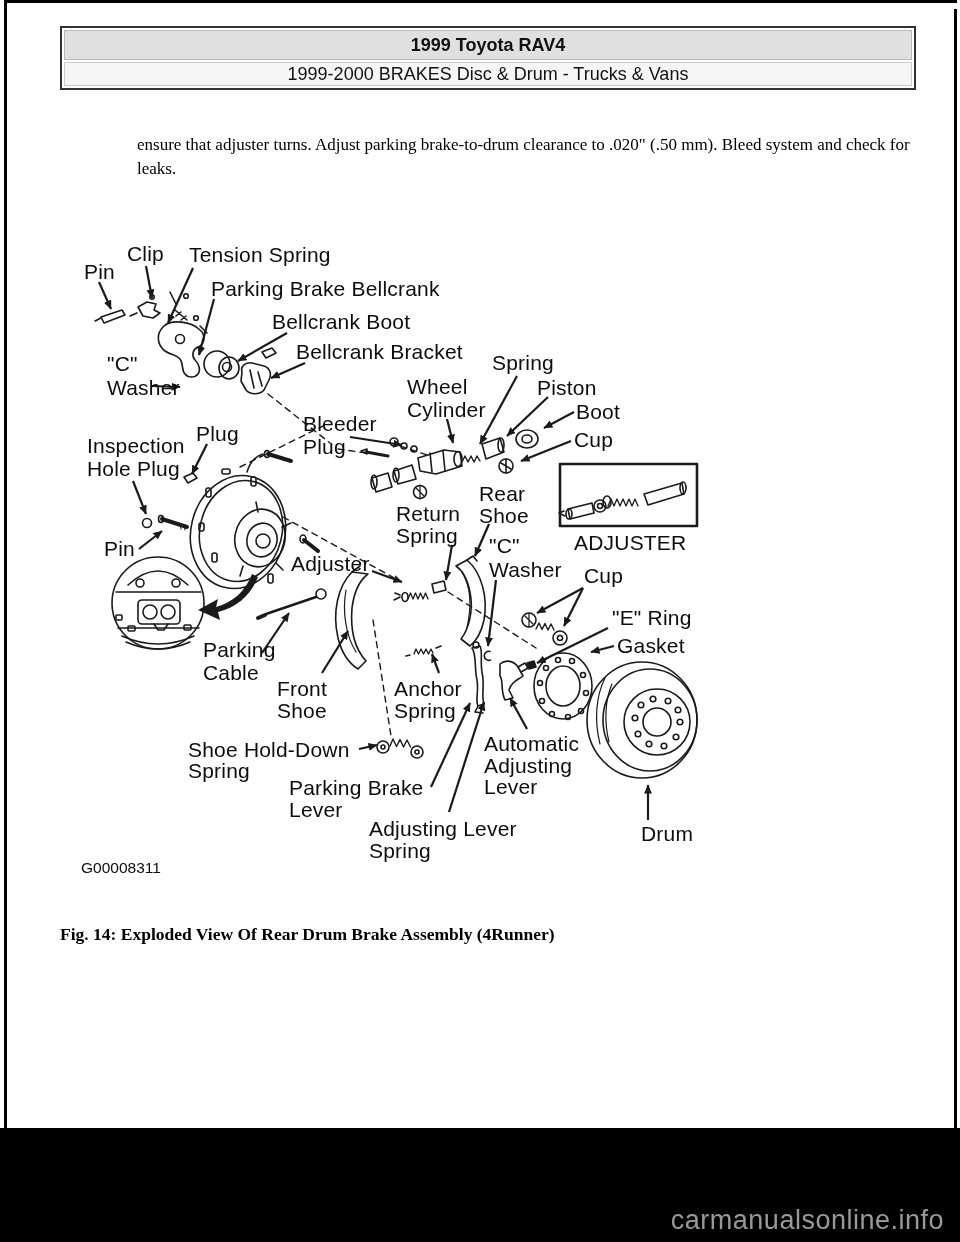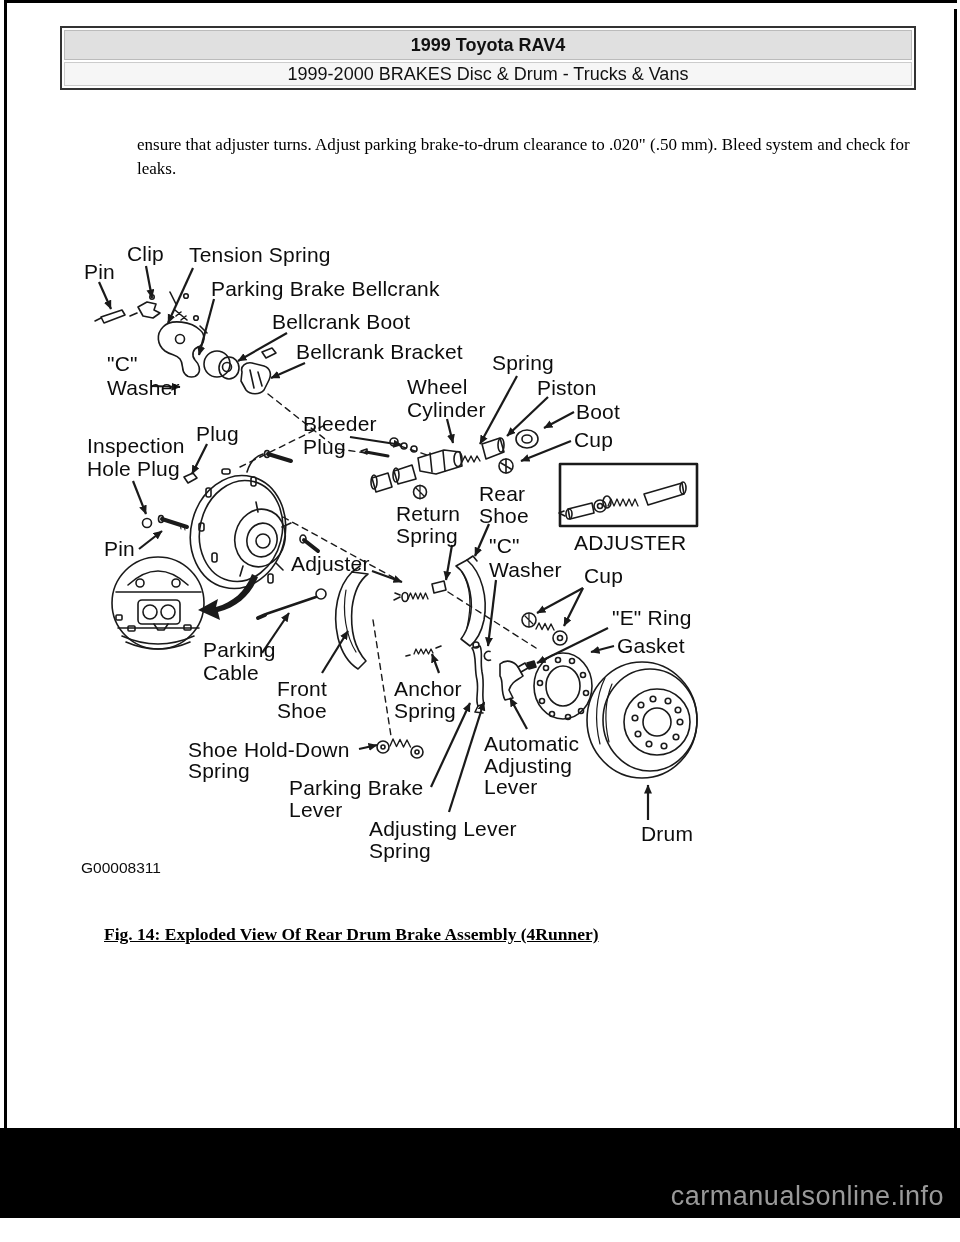--- a/index.html
+++ b/index.html
@@ -4,21 +4,21 @@
 <style>
   html,body{margin:0;padding:0;}
   body{
     width:960px;height:1242px;position:relative;background:#ffffff;
     font-family:"Liberation Sans",sans-serif;overflow:hidden;
   }
   
   .frame-top{position:absolute;left:4px;top:0;width:953px;height:3px;background:#000;}
   .frame-left{position:absolute;left:4px;top:2px;width:3px;height:1128px;background:#000;}
   .frame-right{position:absolute;left:954px;top:9px;width:3px;height:1121px;background:#000;}
-  .footer-block{position:absolute;left:0;top:1128px;width:960px;height:90px;background:#000;}
+  .footer-block{position:absolute;left:0;top:1128px;width:960px;height:114px;background:#000;}
   .watermark{
     position:absolute;right:16px;bottom:6px;color:#999999;
     font-size:27px;font-weight:500;letter-spacing:0.5px;
     font-family:"Liberation Sans",sans-serif;
   }
   
   .header-box{
     position:absolute;left:60px;top:26px;width:848px;height:56px;
     border:2px solid #333;background:#fff;padding:2px;
   }
@@ -36,21 +36,21 @@
   .body-text{
     position:absolute;left:107px;top:133px;width:810px;
     font-family:Liberation Serif, serif;font-size:17px;line-height:23.5px;color:#000;margin-left:30px;
   }
   
   .caption{
     position:absolute;left:60px;top:923px;width:700px;
     font-family:"Liberation Serif",serif;font-size:17.5px;font-weight:bold;
     color:#000;line-height:23.5px;
   }
-  .caption .u{text-decoration:underline;margin-left:44px;}
+  .caption .u{}
   
   svg.diagram{position:absolute;left:0;top:230px;}
   svg.diagram text{
     font-family:"Liberation Sans",sans-serif;font-size:21px;fill:#0d0d0d;
     letter-spacing:0.2px;
   }
   svg.diagram text.small{font-size:15.5px;letter-spacing:0;}
 </style>
 </head>
 <body>

